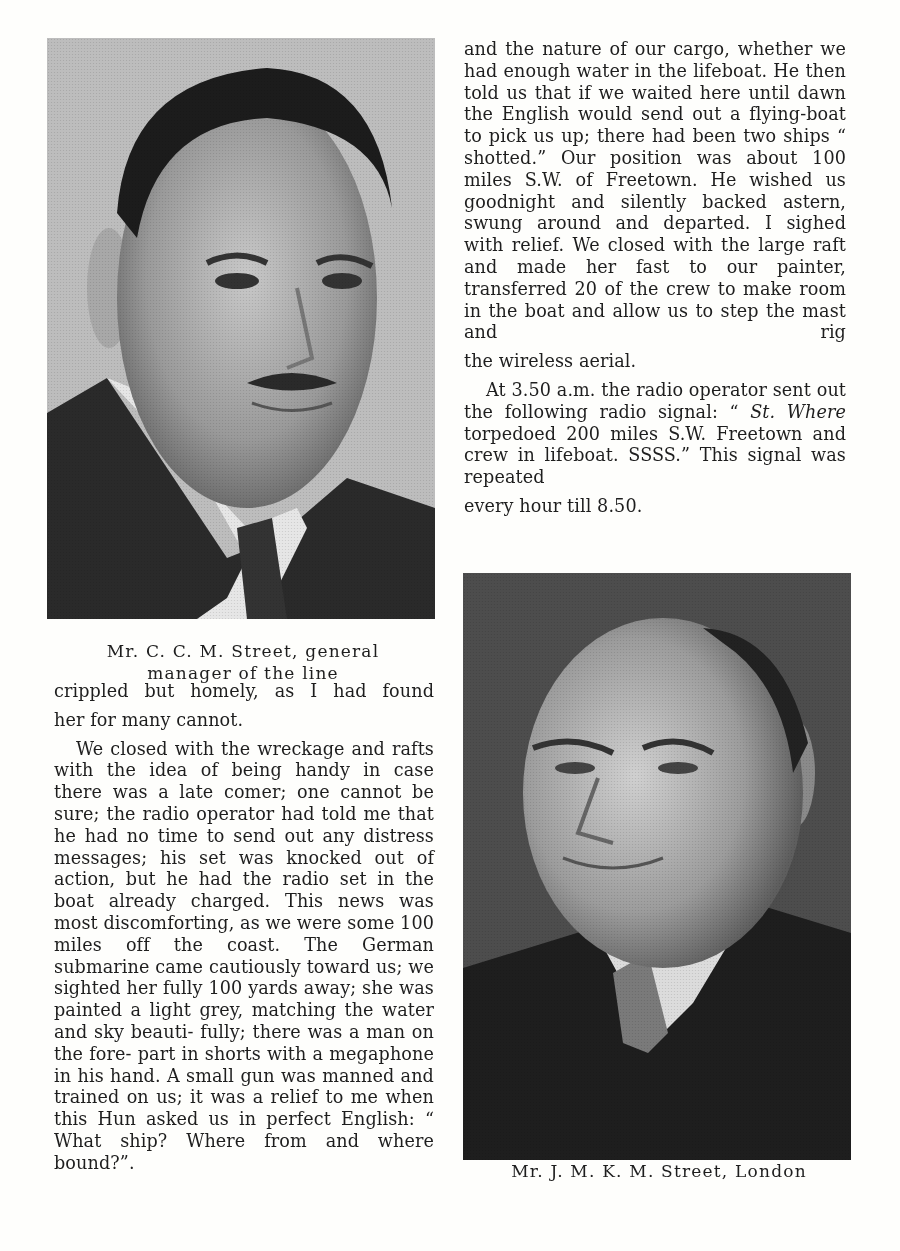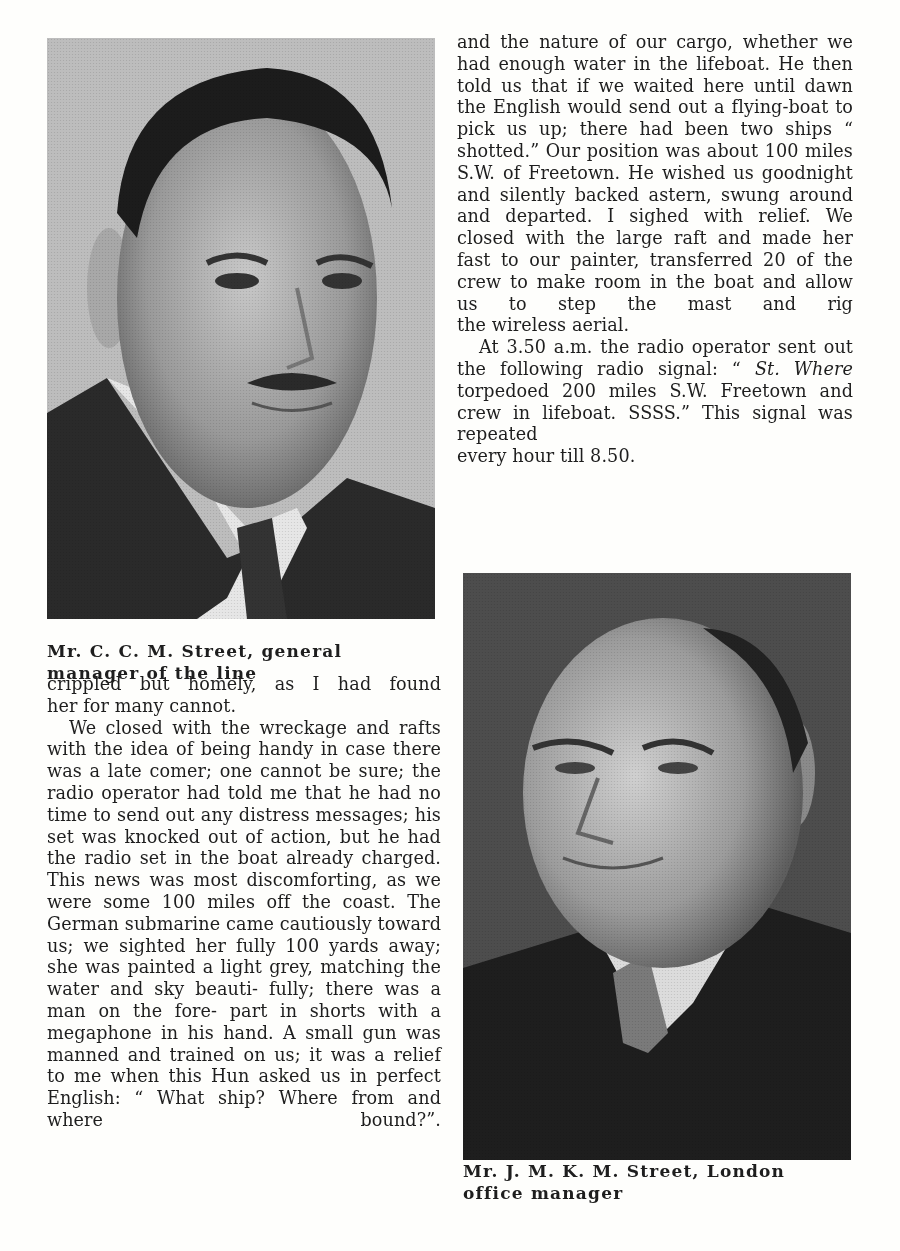--- a/index.html
+++ b/index.html
@@ -9,27 +9,27 @@
     font-family: "DejaVu Serif", "Liberation Serif", serif;
   }
   .photo { position: absolute; overflow: hidden; }
   .photo svg { display: block; width: 100%; height: 100%; }
   #photo1 { left: 47px; top: 38px; width: 388px; height: 581px; }
   #photo2 { left: 463px; top: 573px; width: 388px; height: 587px; }
   .col {
     position: absolute; font-size: 17.6px; line-height: 21.8px;
     letter-spacing: 0.1px;
   }
-  .col p { margin: 0; text-align: justify; text-align-last: justify; }
+  .col p { margin: 7px; text-align: justify; text-align-last: justify; }
   .col p.last { text-align-last: left; }
   .col p.indent { text-indent: 22px; }
   #col-right-top { left: 457px; top: 32px; width: 396px; }
   #col-left-bottom { left: 47px; top: 674px; width: 394px; }
   .caption {
-    position: absolute; font-weight: bold;
+    position: absolute; text-align: center; font-weight: normal;
     font-size: 17px; line-height: 22px; letter-spacing: 1.2px;
     font-family: "DejaVu Serif", "Liberation Serif", serif;
   }
   #caption1 { left: 47px; top: 640px; width: 392px; }
   #caption2 { left: 463px; top: 1160px; width: 392px; }
   i { font-style: italic; }
 </style>
 </head>
 <body>
 
@@ -125,14 +125,13 @@
 
     <path d="M135 205 L115 260 L150 270" stroke="#666" stroke-width="4" fill="none"></path>
 
     <path d="M100 285 Q150 305 200 285" stroke="#555" stroke-width="3" fill="none"></path>
     <rect width="388" height="587" fill="url(#ht2)"></rect>
   </svg>
 </div>
 
 <div class="caption" id="caption2">
   <div>Mr. J. M. K. M. Street, London</div>
-  <div>office manager</div>
 </div>
 
 </body></html>

